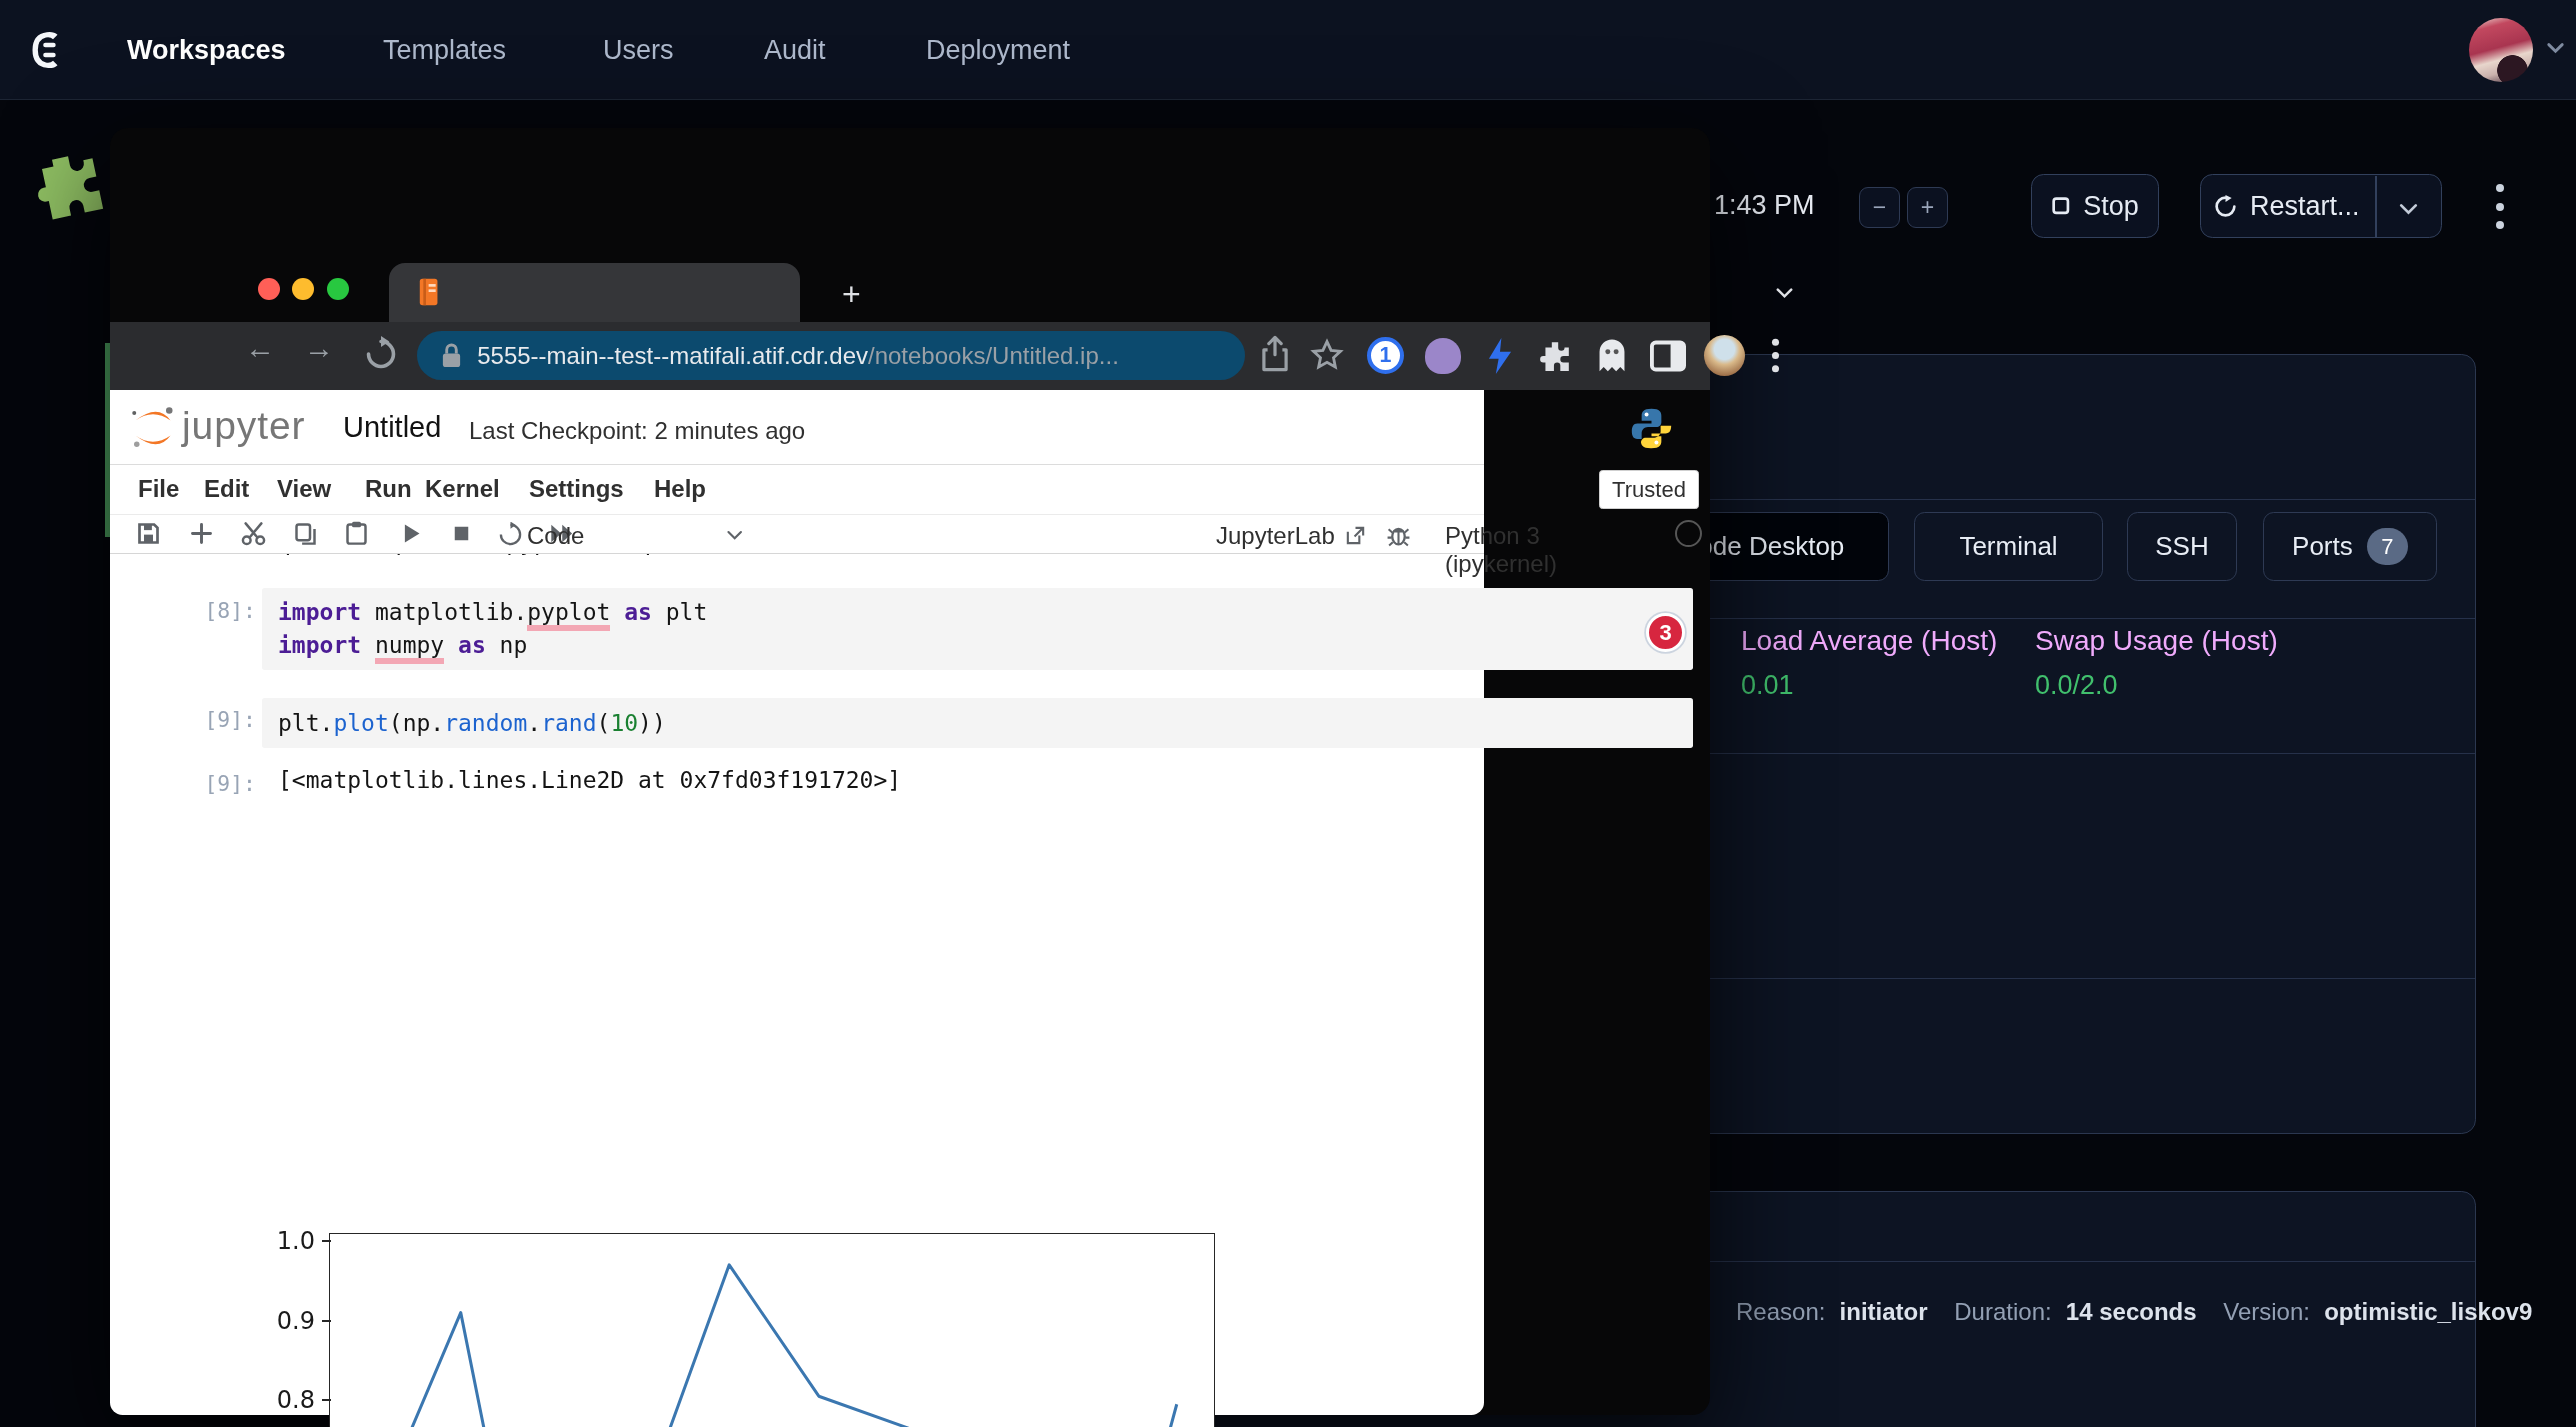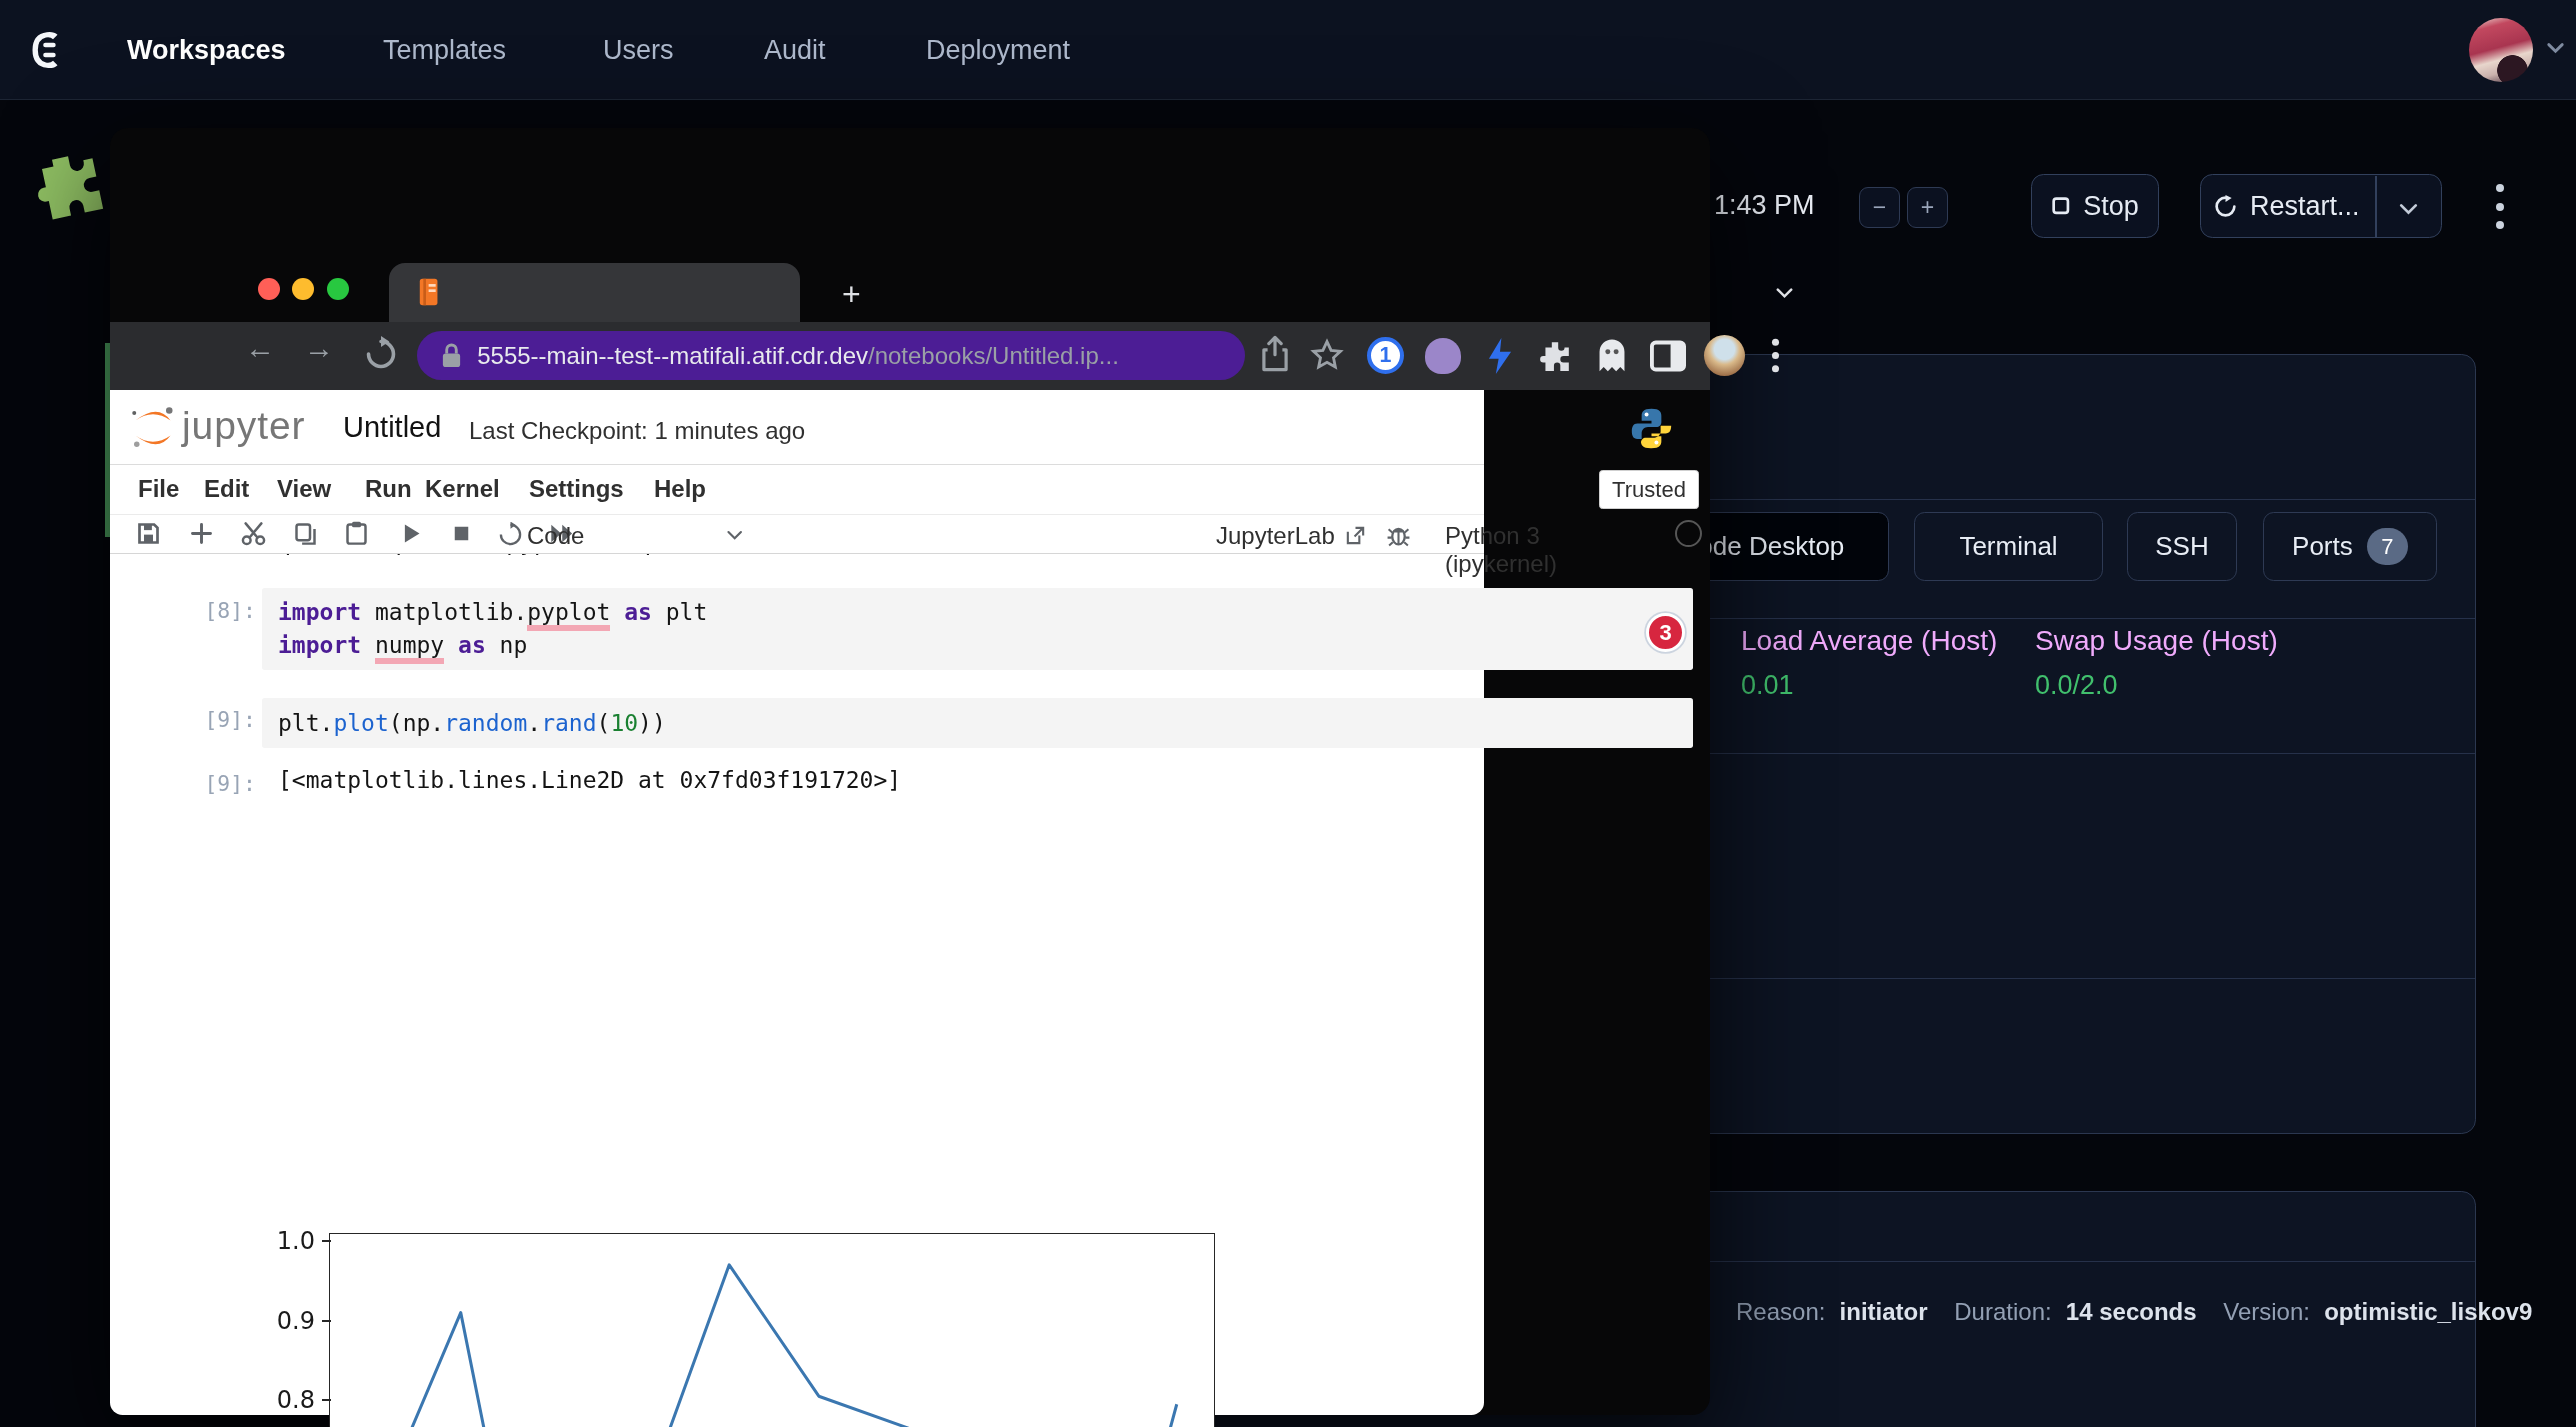--- a/index.html
+++ b/index.html
@@ -61,21 +61,21 @@
              background:#070708; box-shadow:0 36px 107px rgba(0,0,0,.75); }
   .tl { top:150px; width:22px; height:22px; border-radius:50%; }
   #tab { left:279px; top:135px; width:411px; height:59px; background:#353639;
          border-radius:16px 16px 0 0; }
   #tab-title { left:340px; top:151px; font-size:22px; color:#e8eaed; }
   #tab-close { left:659px; top:150px; font-size:23px; color:#c0c3c8; }
   #newtab-btn { left:732px; top:148px; font-size:32px; color:#dfe1e5; font-weight:300; }
   #tabsearch-caret { left:1663px; top:153px; color:#dfe1e5; }
   #chrome-toolbar { left:0; top:194px; width:100%; height:68px; background:#2b2c2f; }
   .nav-ico { top:203px; font-size:30px; color:#9aa0a6; }
-  #urlbar { left:307px; top:203px; width:828px; height:49px; background:#4c1d95; border-radius:25px;
+  #urlbar { left:307px; top:203px; width:828px; height:49px; background:#0c4a6e; border-radius:25px;
             display:flex; align-items:center; }
   #url-text { font-size:24px; color:#e8eaed; white-space:nowrap; }
   #url-text span { color:#9aa0a6; }
   .ext { top:205px; width:45px; height:45px; display:flex; align-items:center; justify-content:center; }
 
   
   #content { left:0px; top:262px; width:1374px; height:1025px; background:#ffffff;
              border-radius:0 0 12.5px 12.5px; }
   
   #jp-header { left:0; top:0; width:100%; height:75px; border-bottom:1.8px solid #dcdcdc; background:#fff; }
@@ -305,21 +305,21 @@
       <div class="abs" id="jp-header"></div>
       <svg class="abs" style="left:18px; top:12.5px;" width="50" height="50" viewBox="0 0 40 40">
         <path d="M6 26 q14 10 28 0 q-10 14 -28 0z" fill="#f37726"></path>
         <path d="M6 14 q14 -10 28 0 q-10 -14 -28 0z" fill="#f37726"></path>
         <circle cx="33" cy="6" r="2.6" fill="#767677"></circle>
         <circle cx="7" cy="33" r="2.2" fill="#9e9e9e"></circle>
         <circle cx="5" cy="8" r="1.6" fill="#616262"></circle>
       </svg>
       <div class="abs" id="jp-brand-text">jupyter</div>
       <div class="abs" id="jp-title">Untitled</div>
-      <div class="abs" id="jp-checkpoint">Last Checkpoint: 1 minutes ago</div>
+      <div class="abs" id="jp-checkpoint">Last Checkpoint: 2 minutes ago</div>
       <svg class="abs" style="left:1519px; top:16px;" width="45" height="45" viewBox="0 0 32 32">
         <path d="M16 2 c-6 0 -7 2.5 -7 5 v3.5 h7 v2 H6 c-3 0 -4 2.5 -4 5.5 s1 5.5 4 5.5 h3 v-4 c0 -2.5 2 -4.5 4.5 -4.5 h6 c2 0 3.5 -1.5 3.5 -3.5 V7 c0 -2.5 -1 -5 -7 -5z" fill="#3776ab"></path>
         <path d="M16 30 c6 0 7 -2.5 7 -5 v-3.5 h-7 v-2 h10 c3 0 4 -2.5 4 -5.5 h-7.5 v4 c0 2.5 -2 4.5 -4.5 4.5 h-6 c-2 0 -3.5 1.5 -3.5 3.5 V25 c0 2.5 1 5 7 5z" fill="#ffd43b"></path>
         <circle cx="12.5" cy="6" r="1.4" fill="#fff"></circle>
           <circle cx="19.5" cy="26" r="1.4" fill="#fff"></circle>
       </svg>
 
       <div class="abs" id="jp-menubar"></div>
       <span class="abs menu-item" style="left:28px;">File</span>
       <span class="abs menu-item" style="left:94px;">Edit</span>

